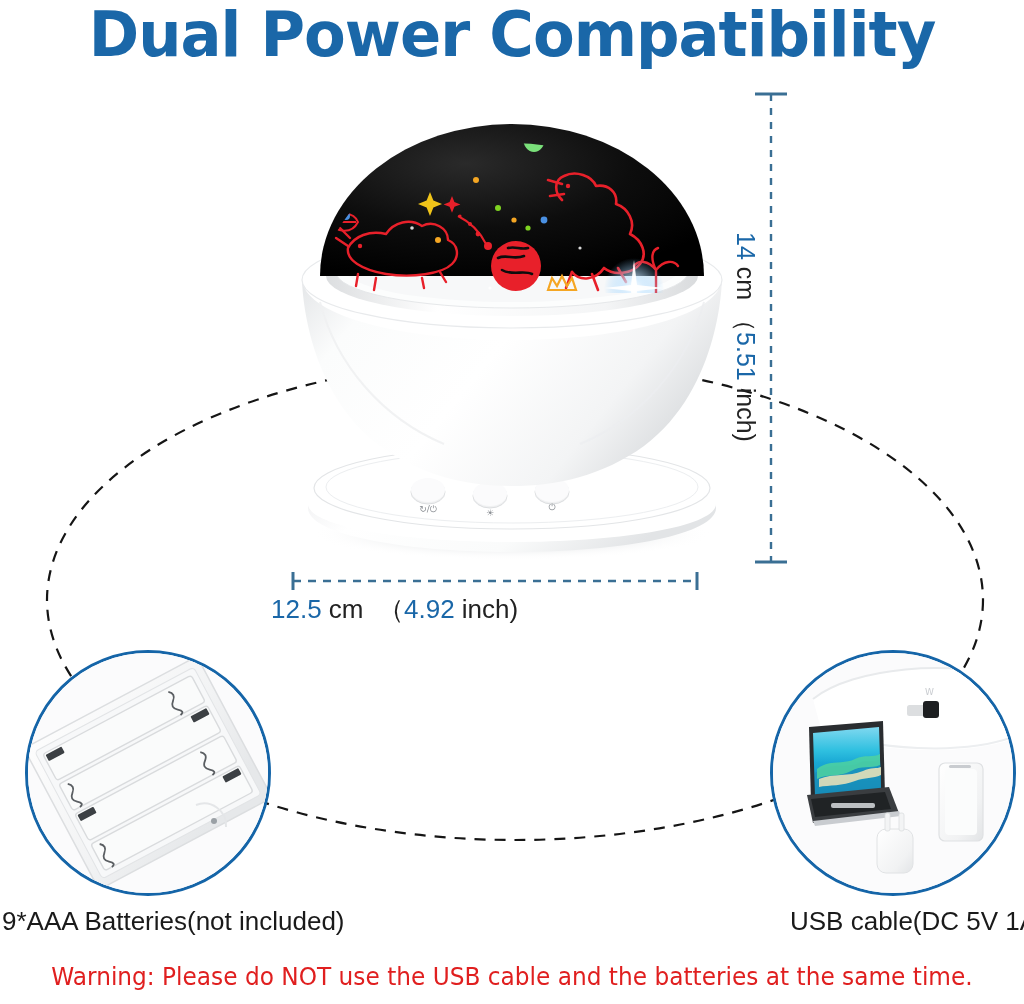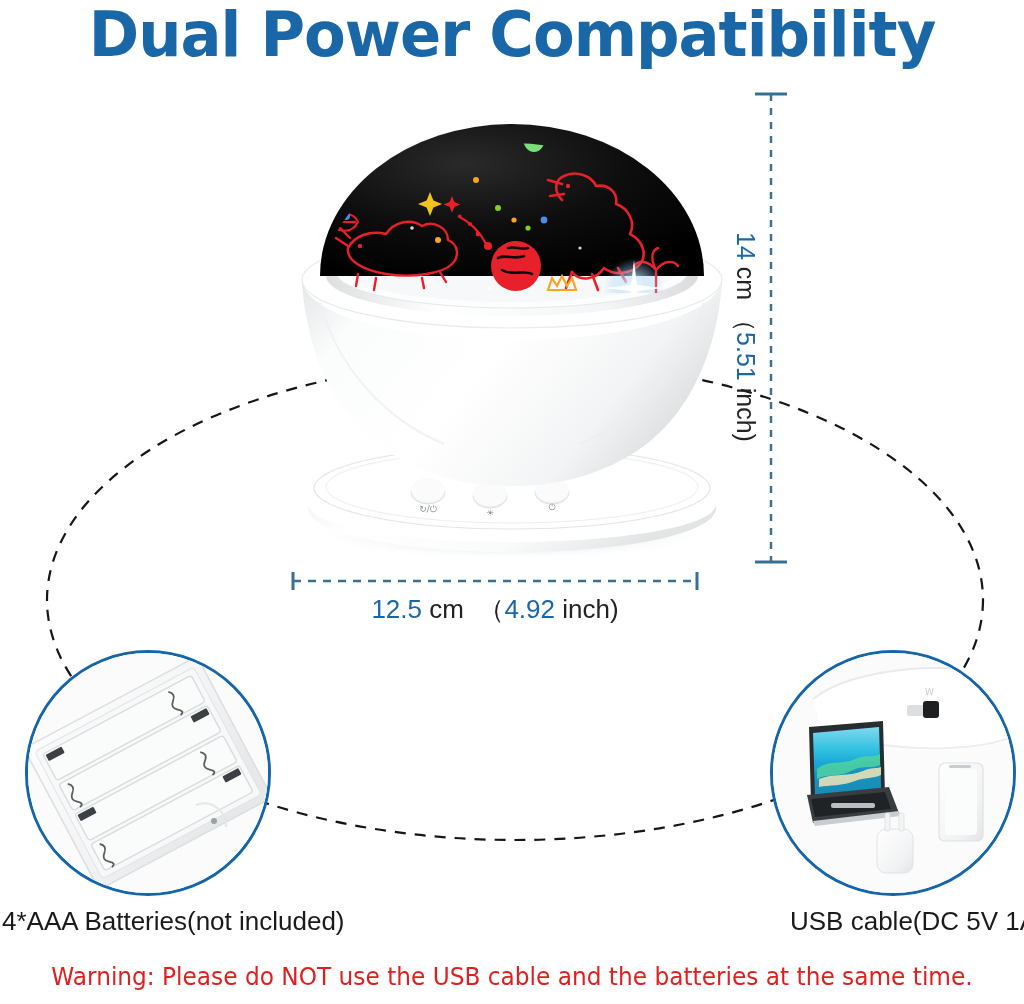--- a/index.html
+++ b/index.html
@@ -39,22 +39,22 @@
   #dim-v-label{
     position:absolute;left:736px;top:232px;
     width:200px;
     transform-origin:0 0;
     transform:rotate(90deg) translate(0,-26px);
     font-size:25px;letter-spacing:0px;
     color:#222;white-space:nowrap;
   }
   #dim-h{left:285px;top:570px;width:420px;height:22px;}
   #dim-h-label{
-    position:absolute;left:285px;top:592px;width:420px;
-    text-align:center;font-size:26px;color:#222;white-space:nowrap;
+    position:absolute;left:271px;top:592px;width:420px;
+    text-align:left;font-size:26px;color:#222;white-space:nowrap;
   }
   .num{color:#1a67a8;}
 
   
   .inset{
     position:absolute;width:240px;height:240px;border-radius:50%;
     border:3px solid #1565a8;overflow:hidden;background:#fefefe;
   }
   #inset-battery{left:25px;top:650px;}
   #inset-usb{left:770px;top:650px;}
@@ -384,21 +384,21 @@
           <rect x="38" y="56" width="18" height="7" rx="1"></rect>
           <rect x="184" y="90" width="18" height="7" rx="1"></rect>
           <rect x="38" y="124" width="18" height="7" rx="1"></rect>
           <rect x="184" y="158" width="18" height="7" rx="1"></rect>
         </g>
       </g>
       <circle cx="186" cy="168" r="3" fill="#9aa0a5"></circle>
       <path d="M168,152 a22,22 0 0 1 30,22" fill="none" stroke="#e4e6e8" stroke-width="2"></path>
     </svg>
   </div>
-  <div class="inset-caption" id="caption-battery">4*AAA Batteries(not included)</div>
+  <div class="inset-caption" id="caption-battery">9*AAA Batteries(not included)</div>
 
   <div class="inset" id="inset-usb">
     <svg width="240" height="240" viewBox="0 0 240 240">
       <defs>
         <linearGradient id="seaG" x1="0" y1="0" x2="0" y2="1">
           <stop offset="0%" stop-color="#7fd8f0"></stop>
           <stop offset="34%" stop-color="#2fc0e0"></stop>
           <stop offset="52%" stop-color="#19a8d4"></stop>
           <stop offset="100%" stop-color="#0e86b8"></stop>
         </linearGradient>

